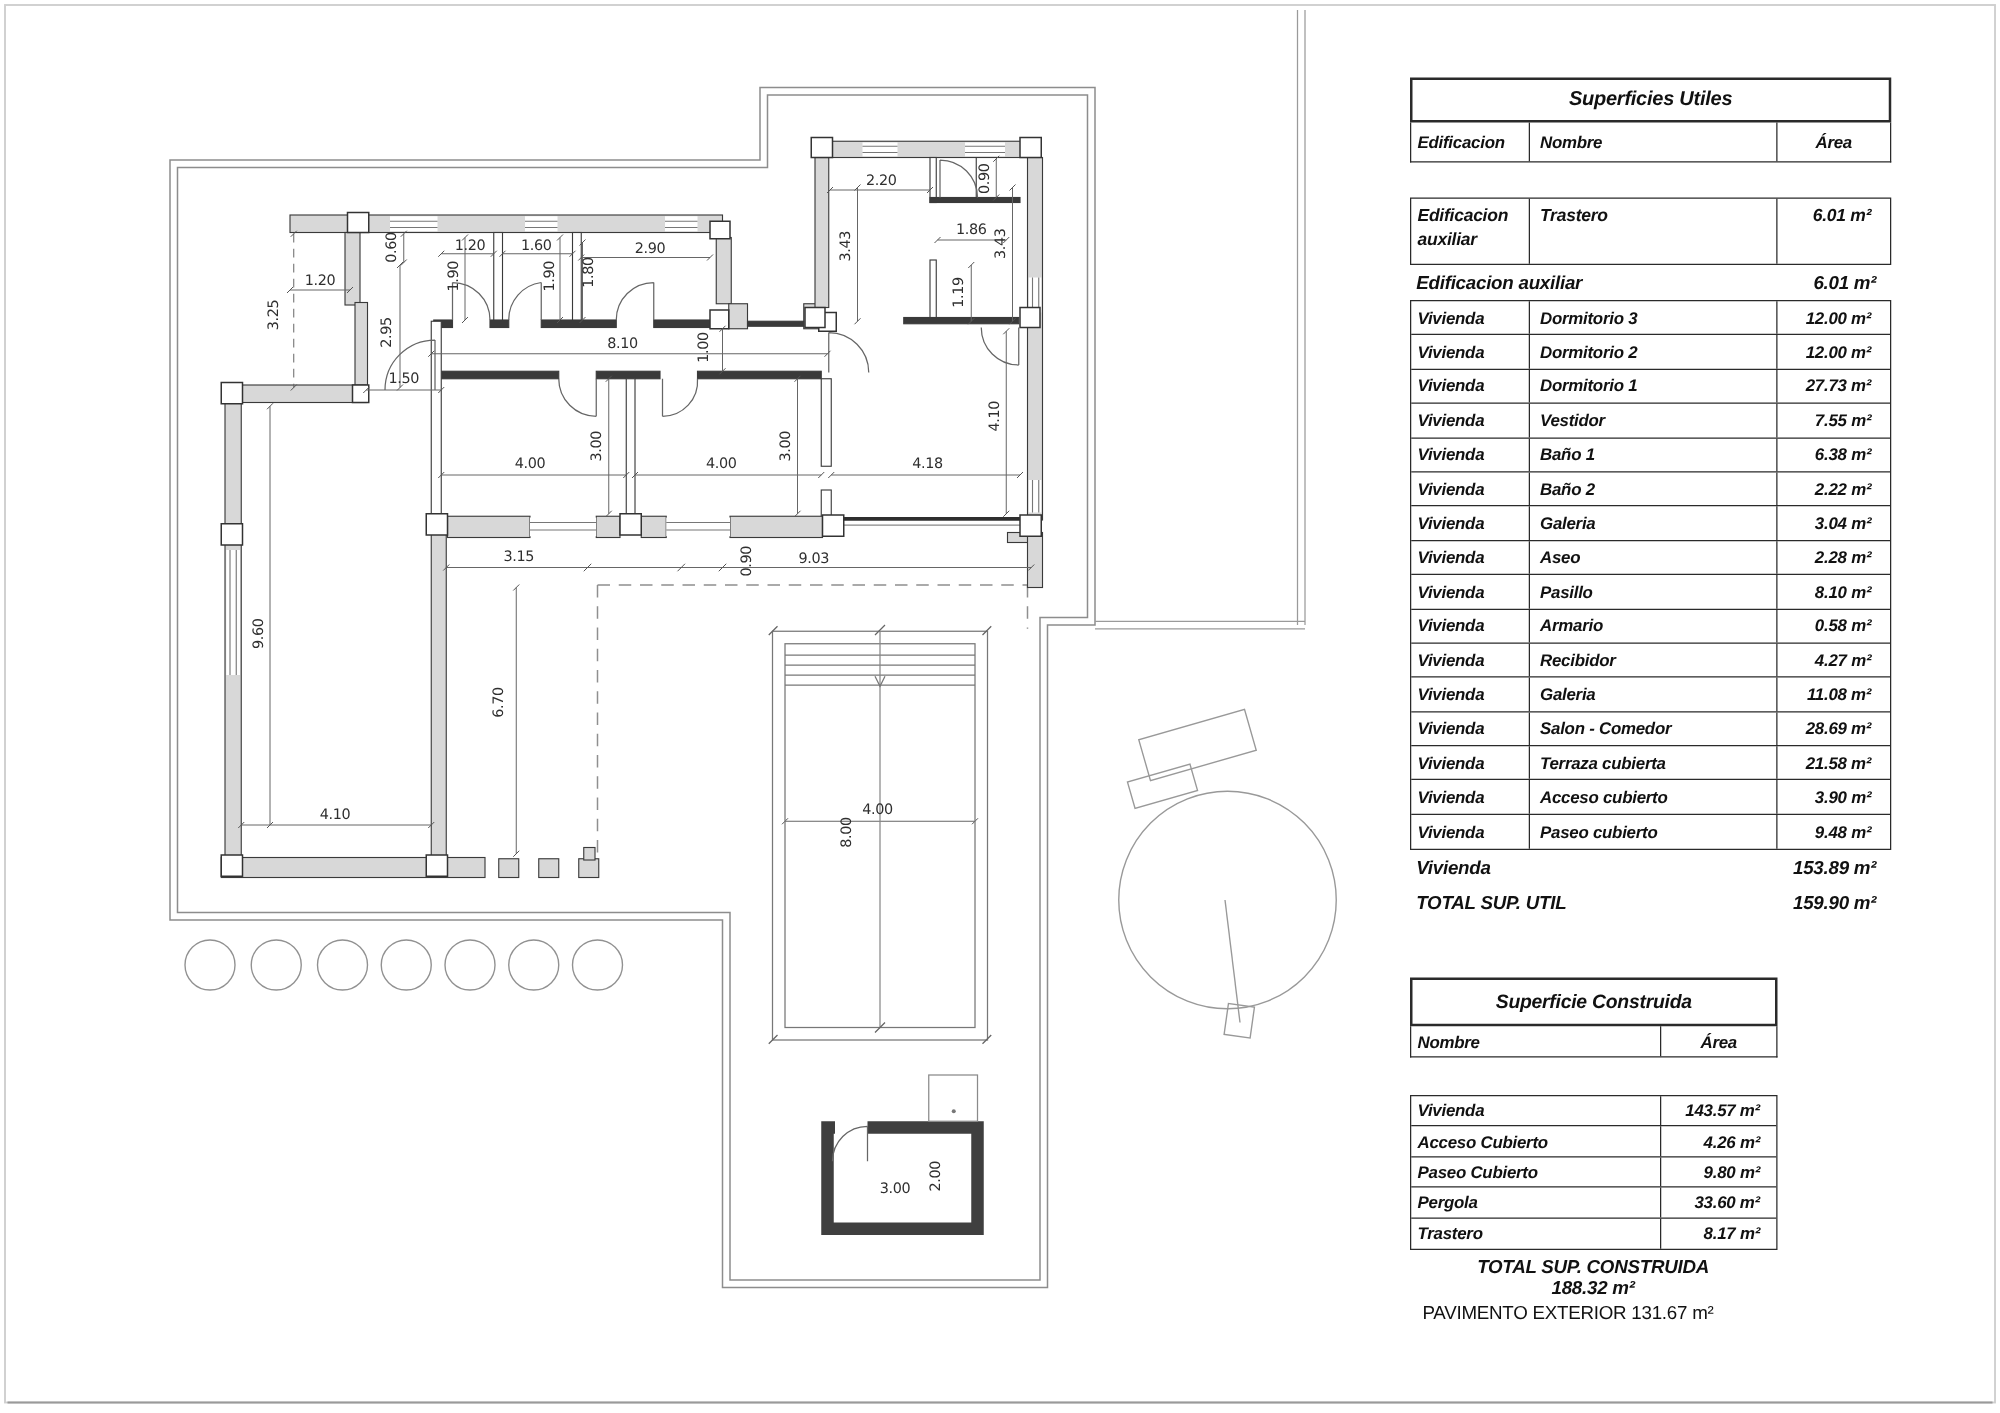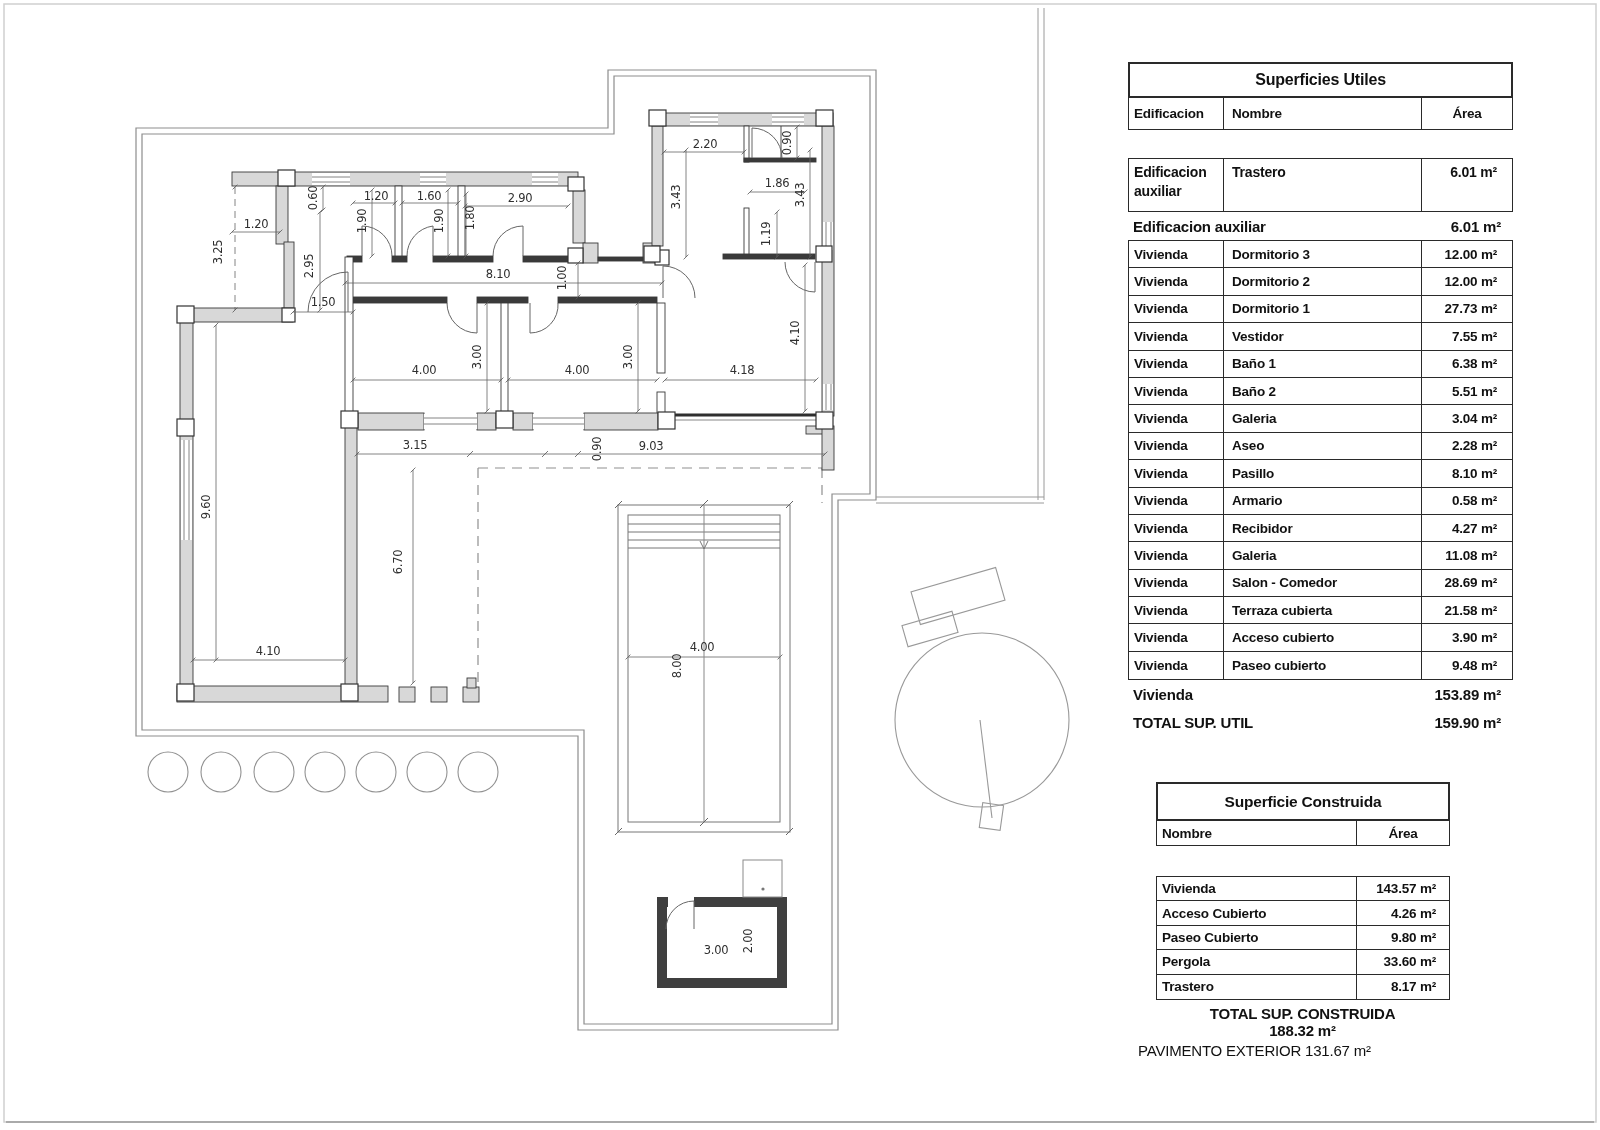--- a/index.html
+++ b/index.html
@@ -2,23 +2,23 @@
 <html><head>
 <meta charset="utf-8">
 <style>
   html,body{margin:0;padding:0;background:#fff;}
   .sheet{position:relative;width:1600px;height:1130px;background:#ffffff;overflow:hidden;
          font-family:"Liberation Sans",sans-serif;}
   svg.plan{position:absolute;left:0;top:0;}
   svg .dim{font-family:"DejaVu Sans",sans-serif;font-size:11.5px;fill:#2f2f2f;text-anchor:middle;letter-spacing:-.3px;}
 
   
-  .tbl{position:absolute;color:#111;font-weight:700;letter-spacing:-.2px;}
+  .tbl{position:absolute;color:#111;font-weight:700;letter-spacing:-.2px;font-style:italic;}
   .t1{left:1128px;top:62px;width:385px;}
-  .t2{left:1128px;top:782px;width:294px;margin-left:28px;}
+  .t2{left:1128px;top:782px;width:294px;}
   .tbl *{box-sizing:border-box;}
   .title{border:2px solid #2a2a2a;text-align:center;font-size:16px;display:flex;align-items:center;justify-content:center;}
   .t1 .title{height:36px;}
   .t2 .title{height:39px;font-size:15.5px;}
   .head{display:flex;border:1.5px solid #2a2a2a;border-top:none;font-size:13.5px;}
   .t1 .head{height:32px;}
   .t2 .head{height:25px;}
   .head .c,.row .c,.bigrow .c{display:flex;align-items:center;}
   .t1 .c1{width:94px;padding-left:5px;}
   .t1 .c2{width:198px;padding-left:8px;border-left:1.5px solid #2a2a2a;}
@@ -350,21 +350,21 @@
           <div class="c c3">7.55 m²</div>
         </div>
         <div class="row">
           <div class="c c1">Vivienda</div>
           <div class="c c2">Baño 1</div>
           <div class="c c3">6.38 m²</div>
         </div>
         <div class="row">
           <div class="c c1">Vivienda</div>
           <div class="c c2">Baño 2</div>
-          <div class="c c3">5.51 m²</div>
+          <div class="c c3">2.22 m²</div>
         </div>
         <div class="row">
           <div class="c c1">Vivienda</div>
           <div class="c c2">Galeria</div>
           <div class="c c3">3.04 m²</div>
         </div>
         <div class="row">
           <div class="c c1">Vivienda</div>
           <div class="c c2">Aseo</div>
           <div class="c c3">2.28 m²</div>

